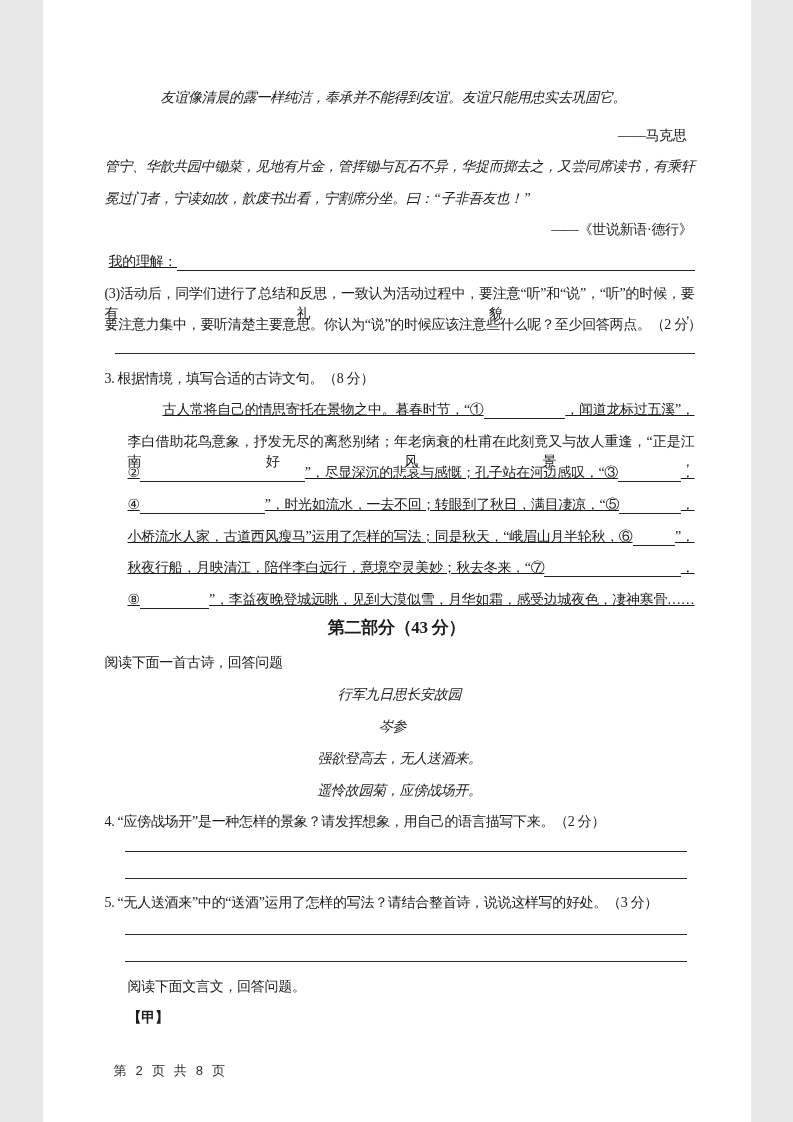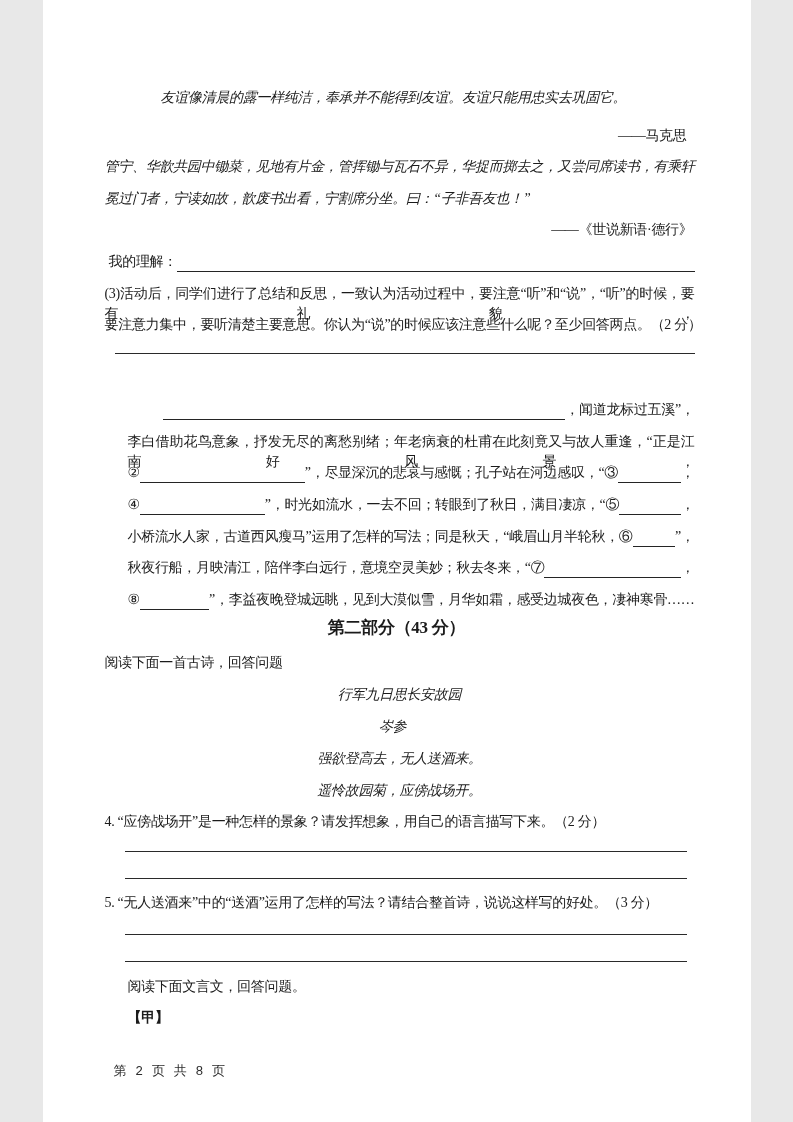--- a/index.html
+++ b/index.html
@@ -9,21 +9,21 @@
     margin: 0 auto;
     background: #ffffff;
     font-family: "Liberation Serif", "DejaVu Serif", serif;
     color: #1b1b1b;
     font-size: 14px;
     letter-spacing: -0.3px;
     overflow: hidden;
   }
   .ln { position: absolute; line-height: 20px; height: 20px; white-space: nowrap; }
   .jl { text-align: justify; text-align-last: justify; white-space: normal; }
-  .flexln { display: flex; align-items: flex-end; }
+  .flexln { display: flex; align-items: center; text-decoration: underline; }
   .flexln > span { line-height: 20px; white-space: nowrap; }
   .kai { font-style: italic; }
   .rt { text-align: right; }
   .ctr { text-align: center; }
   .bold { font-weight: bold; }
   .bl { height: 17px; border-bottom: 1px solid #242424; }
   .grow { flex: 1 1 40px; min-width: 30px; }
   .fix165 { flex: 0 0 165px; }
   .fix125 { flex: 0 0 125px; }
   .semi { flex: 1 1 140px; min-width: 60px; max-width: 150px; }
@@ -47,22 +47,24 @@
   <div class="ln flexln" style="top:252px; left:66px; right:56px;">
     <span>我的理解：</span>
     <span class="bl grow"></span>
   </div>
 
   <div class="ln jl" style="top:284px; left:62px; right:56px;">(3)活动后，同学们进行了总结和反思，一致认为活动过程中，要注意“听”和“说”，“听”的时候，要有礼貌，</div>
   <div class="ln" style="top:315px; left:62px;">要注意力集中，要听清楚主要意思。你认为“说”的时候应该注意些什么呢？至少回答两点。（2 分）</div>
 
   <div class="ansline" style="top:353px; left:72px; right:56px;"></div>
 
+  <div class="ln" style="top:369px; left:62px;">3. 根据情境，填写合适的古诗文句。（8 分）</div>
 
   <div class="ln flexln" style="top:400px; left:120px; right:56px;">
+    <span>古人常将自己的情思寄托在景物之中。暮春时节，“①</span>
     <span class="bl grow"></span>
     <span>，闻道龙标过五溪”，</span>
   </div>
 
   <div class="ln jl" style="top:432px; left:85px; right:56px;">李白借助花鸟意象，抒发无尽的离愁别绪；年老病衰的杜甫在此刻竟又与故人重逢，“正是江南好风景，</div>
 
   <div class="ln flexln" style="top:463px; left:85px; right:56px;">
     <span>②</span>
     <span class="bl fix165"></span>
     <span>”，尽显深沉的悲哀与感慨；孔子站在河边感叹，“③</span>

